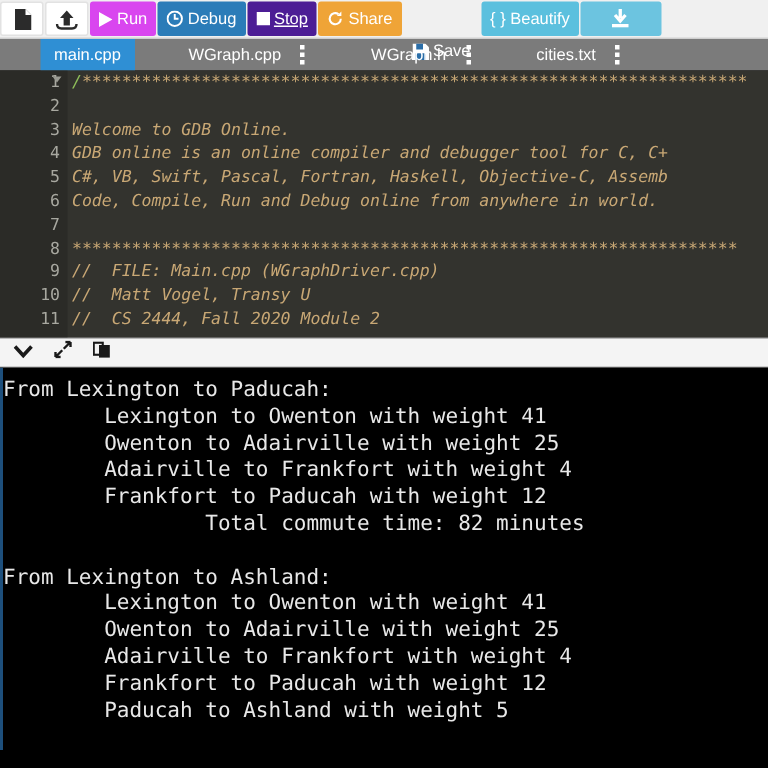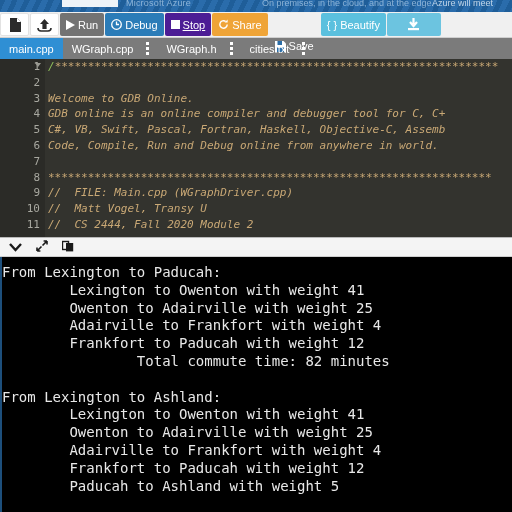--- a/index.html
+++ b/index.html
@@ -85,21 +85,21 @@
     box-sizing: border-box;
     user-select: none;
   }
   .tb-icon-btn {
     background: #ffffff;
     color: #222;
     width: 29px;
     padding: 0;
     border: 1px solid #e2e2e2;
   }
-  .tb-run    { background: #737373; }
+  .tb-run    { background: #d946ef; }
   .tb-debug  { background: #2b7cb8; }
   .tb-stop   { background: #4c1d95; text-decoration: underline; }
   .tb-share  { background: #efa437; }
   .tb-save   { background: #2b6ea8; margin-top: 34px; }
   .tb-beautify { background: #5bc0de; }
   .tb-download { background: #6cc4e0; width: 54px; }
 
   .tb-btn svg { display:block; }
 
   
@@ -114,20 +114,21 @@
   }
   .tab {
     display: flex;
     align-items: center;
     color: #ffffff;
     padding: 0 9px;
     white-space: nowrap;
     cursor: pointer;
     user-select: none;
     box-sizing: border-box;
+    margin-left: 27px;
   }
   .tab.active {
     background: #2f8fd4;
     color: #ffffff;
   }
   .tab-menu {
     display: flex;
     align-items: center;
     padding: 0 8px 0 4px;
     cursor: pointer;
@@ -231,26 +232,20 @@
     left: 0; top: 0; bottom: 0;
     width: 2px;
     background: #1d4f7c;
   }
 </style>
 </head>
 <body>
 
 <div id="app">
 
-  <div class="ad-banner">
-    <div class="ad-logo"></div>
-    <div class="ad-text">Microsoft Azure</div>
-    <div class="ad-text2">On premises, in the cloud, and at the edge</div>
-    <div class="ad-text3">Azure will meet</div>
-  </div>
 
   <div class="toolbar">
 
     <div class="tb-btn tb-icon-btn">
       <span>
         <svg width="12" height="14" viewBox="0 0 12 14">
           <path d="M1 0 h7 l4 4 v10 h-11 z" fill="#2b2b2b"></path>
           <path d="M8 0 v4 h4 z" fill="#ffffff"></path>
         </svg>
       </span>

